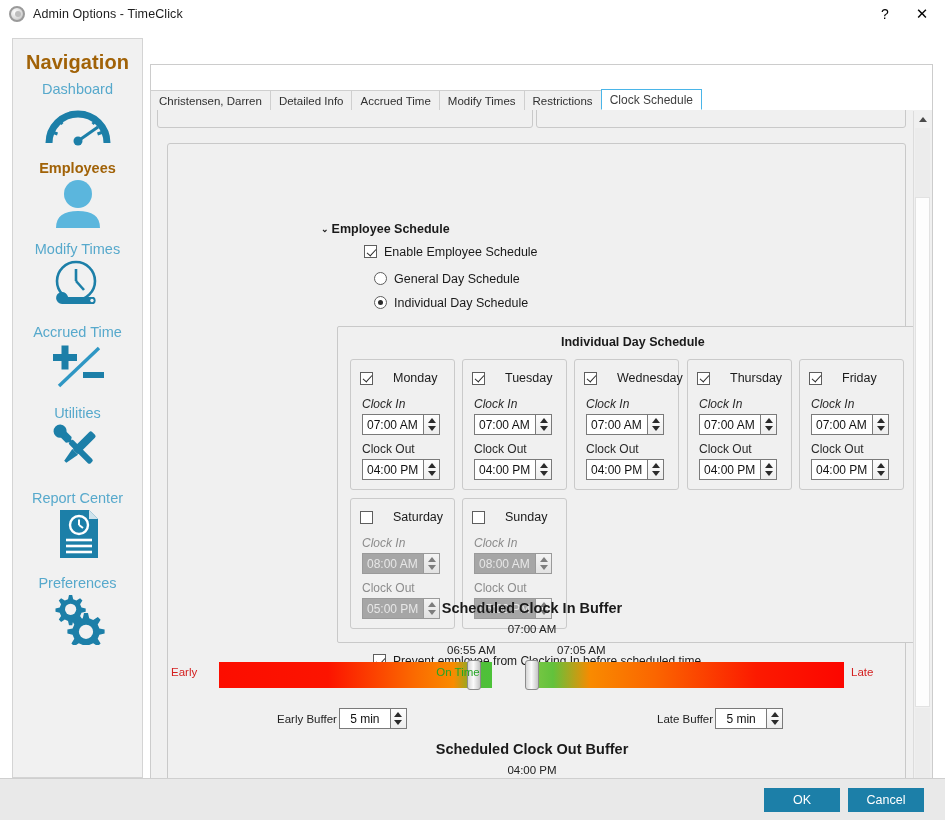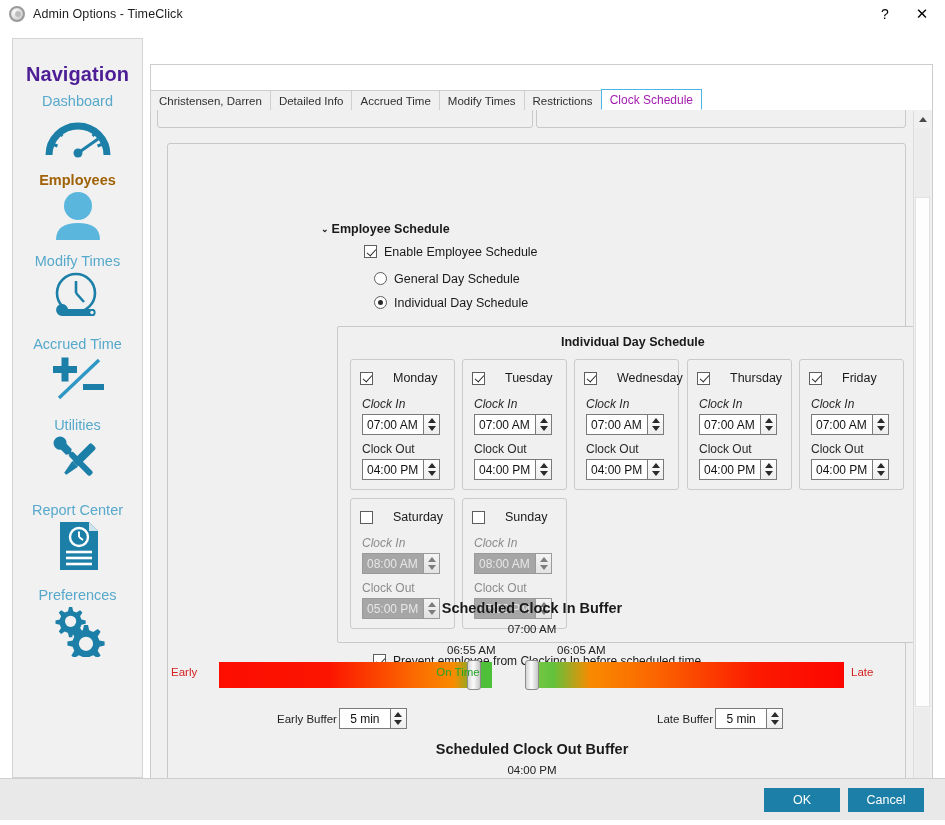--- a/index.html
+++ b/index.html
@@ -64,21 +64,21 @@
   
   #sidebar {
     position: absolute; left: 12px; top: 10px;
     width: 131px; height: 740px;
     background: #f1f1f1;
     border: 1px solid #d4d4d4;
     overflow: hidden;
   }
   #sidebar .nav-title {
     text-align: center; font-size: 20px; font-weight: bold;
-    color: #4c1d95; margin-top: 24px; letter-spacing: .1px;
+    color: #a16207; margin-top: 12px; letter-spacing: .1px;
   }
   .nav-item {
     width: 100%; text-align: center; margin-top: 9px;
   }
   .nav-item .nav-label {
     font-size: 14.5px; color: #57a9cc; display: block; margin-bottom: 2px;
   }
   .nav-item.active .nav-label { color: #a16207; font-weight: bold; }
   .nav-item .nav-icon { display: block; margin: 0 auto; }
 
@@ -114,21 +114,21 @@
   .tab {
     height: 20px; background: #f0f0f0;
     border: 1px solid #cfcfcf; border-bottom: none;
     font-size: 11.5px; color: #303030;
     display: flex; align-items: center; padding: 0 8px;
     margin-right: -1px; cursor: default;
   }
   .tab.active {
     background: #ffffff; height: 21px;
     border: 1px solid #4ab5e8; border-bottom: 1px solid #ffffff;
-    color: #a21caf; z-index: 5; font-size: 12px;
+    color: #404040; z-index: 5; font-size: 12px;
   }
 
   
   #scrollpane {
     position: absolute; left: 151px; top: 82px;
     width: 781px; height: 691px;
     background: #f0f0f0;
     overflow: hidden;
   }
   #inner {
@@ -657,21 +657,21 @@
       </div>
 
       <div class="cb-row" id="prevent-row">
         <span class="cb checked"></span>
         <span>Prevent employee from Clocking In before scheduled time</span>
       </div>
 
       <div class="buf-title" style="top:490px;">Scheduled Clock In Buffer</div>
       <div class="buf-sched" style="left:0; width:762px; top:513px;">07:00 AM</div>
       <div class="buf-edge" style="left:296px; top:534px;">06:55 AM</div>
-      <div class="buf-edge" style="left:406px; top:534px;">06:05 AM</div>
+      <div class="buf-edge" style="left:406px; top:534px;">07:05 AM</div>
 
       <div id="early-label">Early</div>
       <div id="gradbar">
         <div class="grad-left"></div>
         <div class="grad-right"></div>
         <div class="thumb" id="thumb-early"></div>
         <div class="thumb" id="thumb-late"></div>
       </div>
       <div id="ontime-label">On Time</div>
       <div id="late-label">Late</div>

